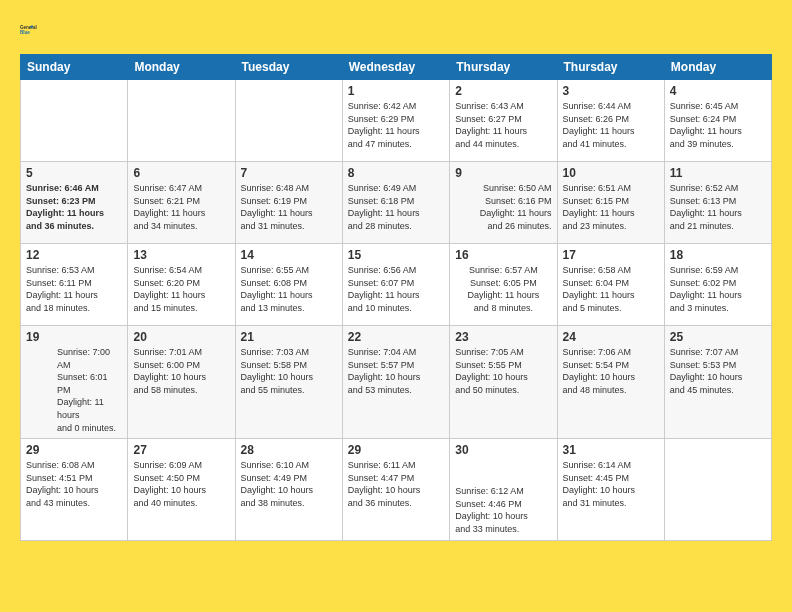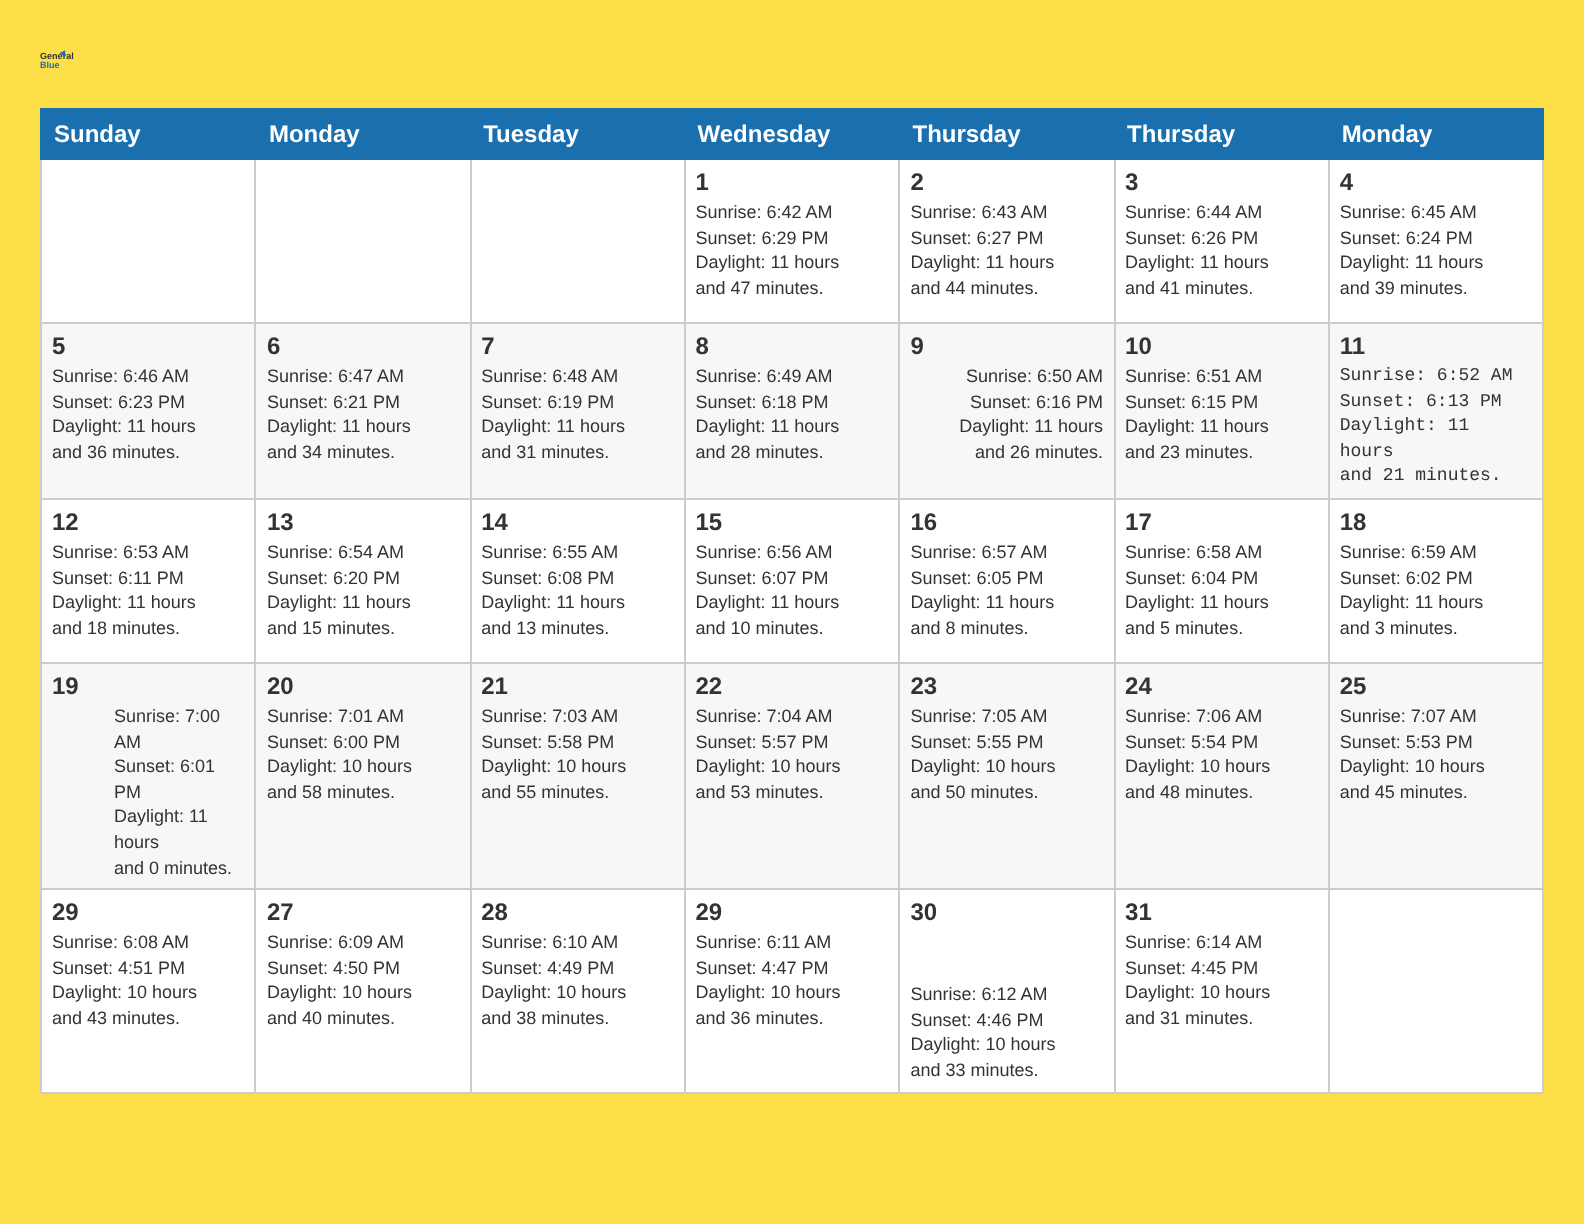--- a/index.html
+++ b/index.html
@@ -146,21 +146,21 @@
             <div class="day-num">4</div>
             <div class="day-info" style="white-space: pre-line;">Sunrise: 6:45 AM
 Sunset: 6:24 PM
 Daylight: 11 hours
 and 39 minutes.</div>
           </td>
         </tr>
         <tr>
           <td>
             <div class="day-num">5</div>
-            <div class="day-info" style="white-space: pre-line;">Sunrise: 6:46 AM
+            <div class="day-info" style="white-space: pre-line; font-weight: bold;">Sunrise: 6:46 AM
 Sunset: 6:23 PM
 Daylight: 11 hours
 and 36 minutes.</div>
           </td>
           <td>
             <div class="day-num">6</div>
             <div class="day-info" style="white-space: pre-line;">Sunrise: 6:47 AM
 Sunset: 6:21 PM
 Daylight: 11 hours
 and 34 minutes.</div>
@@ -188,21 +188,21 @@
           </td>
           <td>
             <div class="day-num">10</div>
             <div class="day-info" style="white-space: pre-line;">Sunrise: 6:51 AM
 Sunset: 6:15 PM
 Daylight: 11 hours
 and 23 minutes.</div>
           </td>
           <td>
             <div class="day-num">11</div>
-            <div class="day-info" style="white-space: pre-line; font-family: Liberation Mono, monospace;">Sunrise: 6:52 AM
+            <div class="day-info" style="white-space: pre-line;">Sunrise: 6:52 AM
 Sunset: 6:13 PM
 Daylight: 11 hours
 and 21 minutes.</div>
           </td>
         </tr>
         <tr>
           <td>
             <div class="day-num">12</div>
             <div class="day-info" style="white-space: pre-line;">Sunrise: 6:53 AM
 Sunset: 6:11 PM
@@ -225,21 +225,21 @@
           </td>
           <td>
             <div class="day-num">15</div>
             <div class="day-info" style="white-space: pre-line;">Sunrise: 6:56 AM
 Sunset: 6:07 PM
 Daylight: 11 hours
 and 10 minutes.</div>
           </td>
           <td>
             <div class="day-num">16</div>
-            <div class="day-info" style="white-space: pre-line;">Sunrise: 6:57 AM
+            <div class="day-info" style="white-space: pre-line; text-align: center;">Sunrise: 6:57 AM
 Sunset: 6:05 PM
 Daylight: 11 hours
 and 8 minutes.</div>
           </td>
           <td>
             <div class="day-num">17</div>
             <div class="day-info" style="white-space: pre-line;">Sunrise: 6:58 AM
 Sunset: 6:04 PM
 Daylight: 11 hours
 and 5 minutes.</div>

